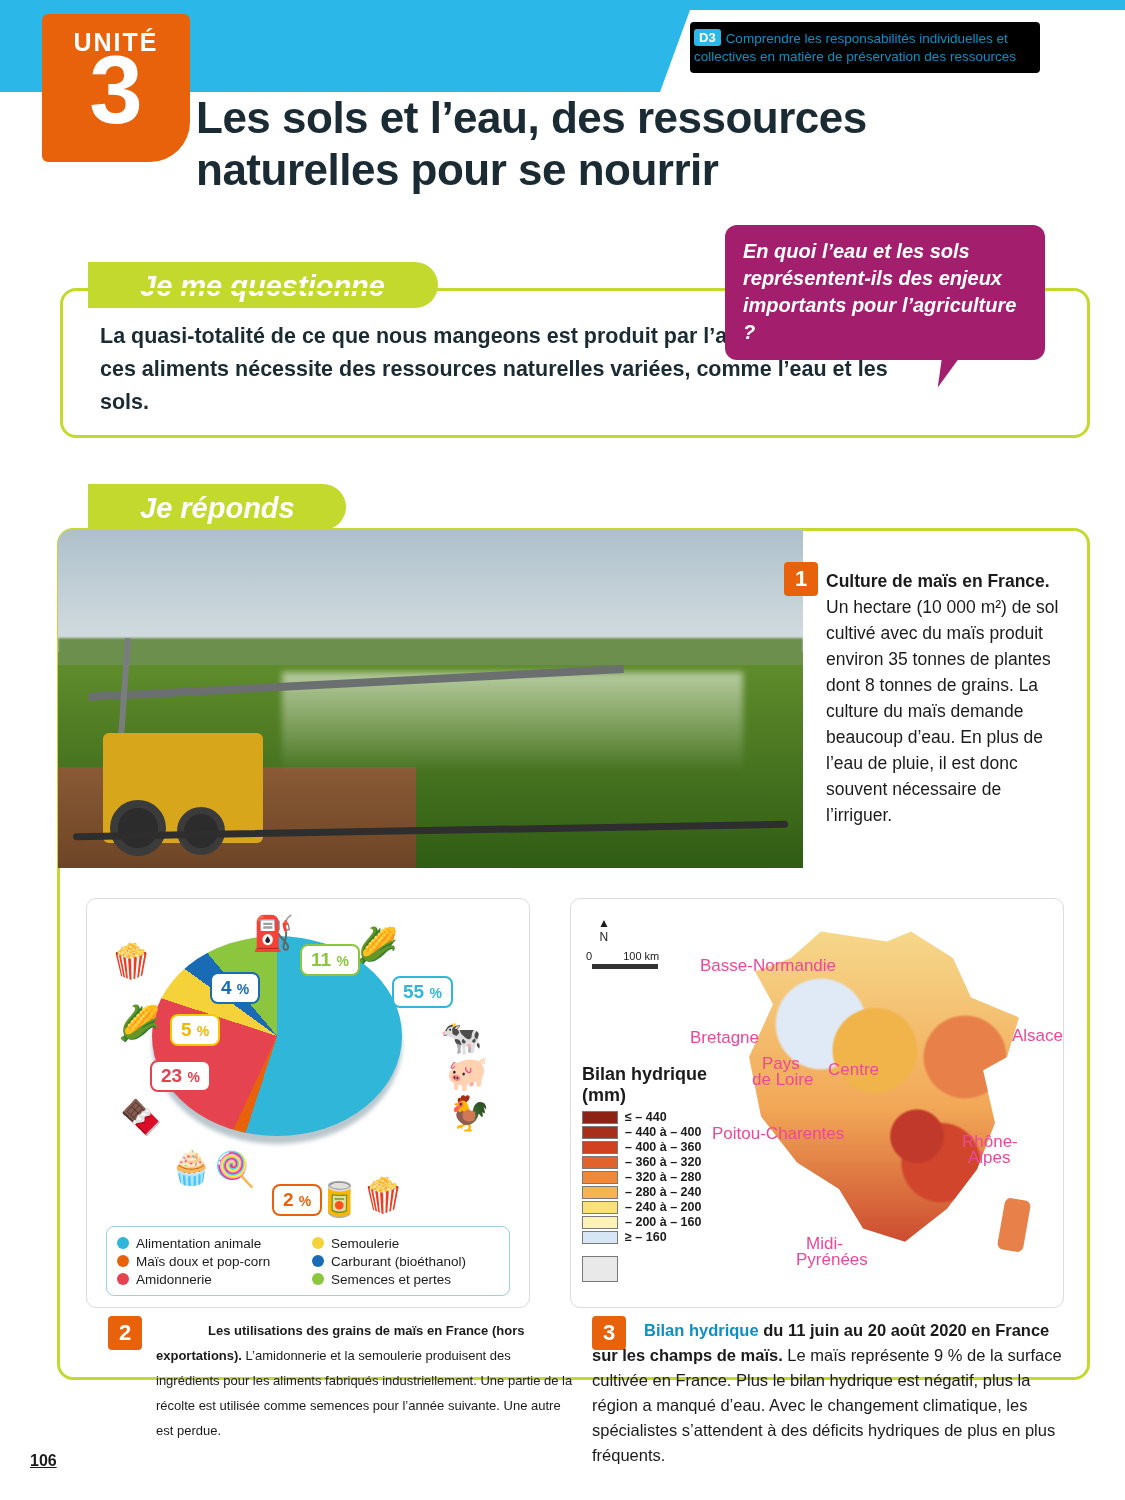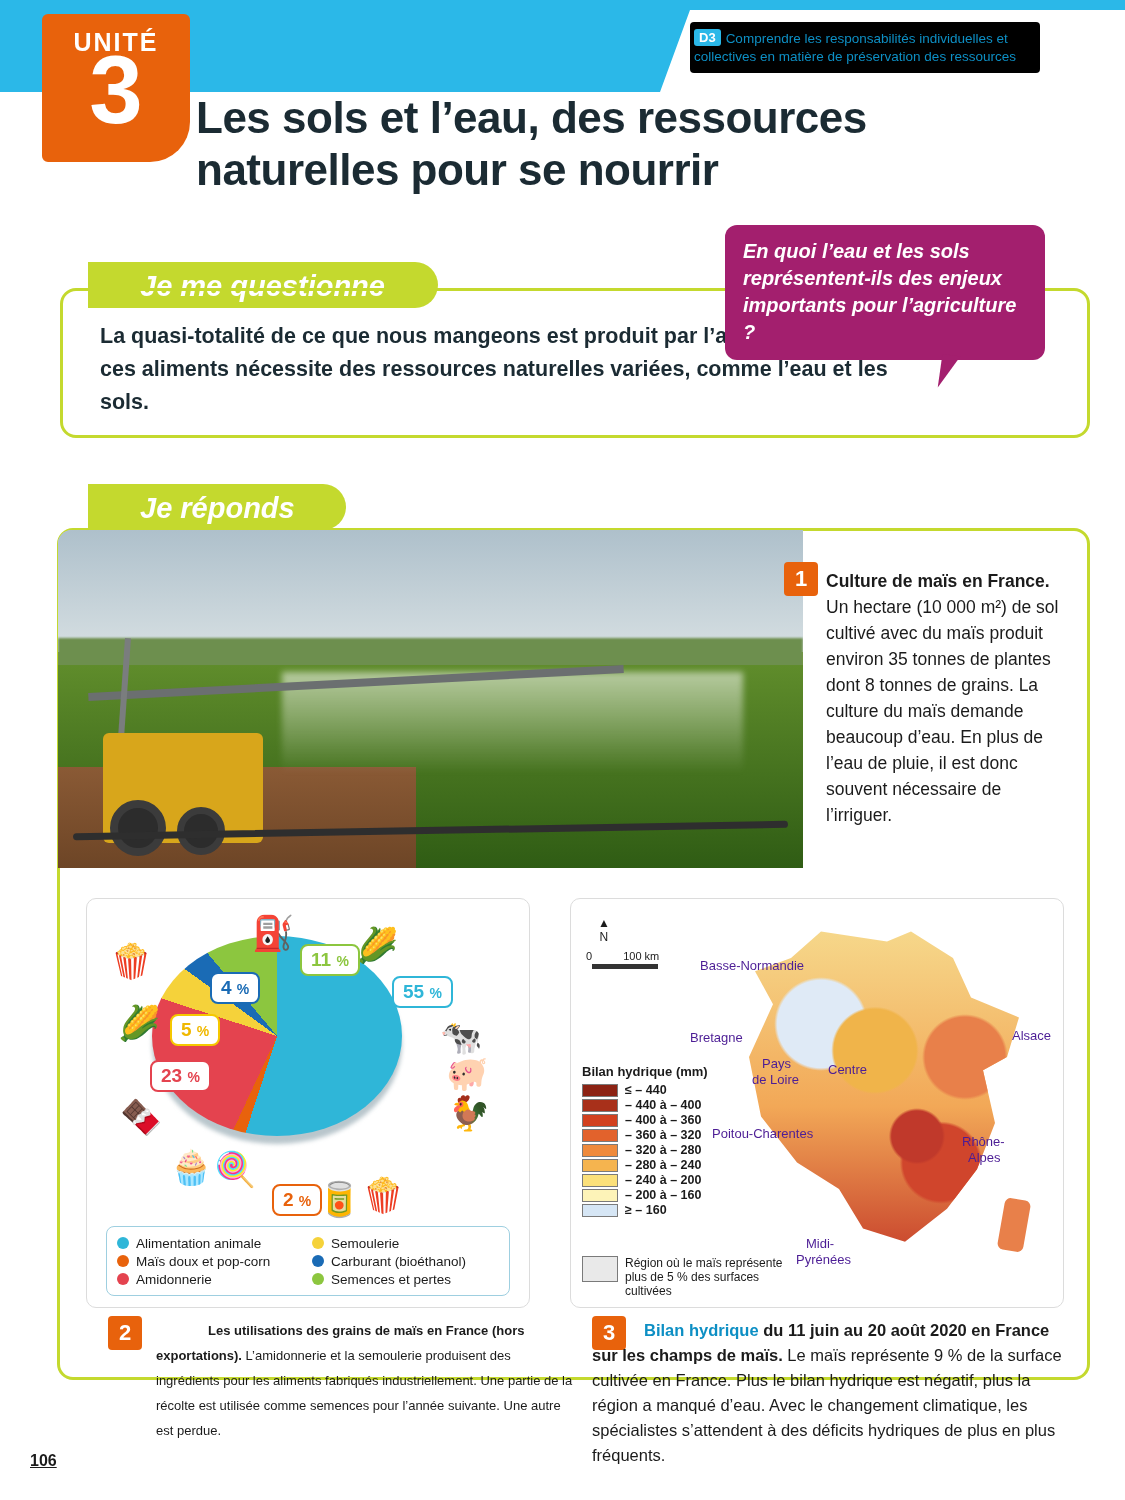--- a/index.html
+++ b/index.html
@@ -197,30 +197,30 @@
       linear-gradient(to bottom, #f6d98c, #f2a857 55%, #c8432c 100%);
     clip-path: polygon(30% 2%, 52% 5%, 60% 2%, 74% 10%, 80% 22%, 96% 28%, 92% 40%,
       84% 44%, 88% 60%, 82% 74%, 72% 86%, 58% 96%, 44% 92%, 36% 80%, 22% 72%,
       10% 58%, 6% 40%, 14% 24%, 8% 14%, 20% 10%);
   }
   .corse{
     position:absolute; left:430px; top:300px; width:26px; height:52px;
     background:#e8804a; border-radius:6px; transform:rotate(10deg);
   }
   .map-label{
-    position:absolute; font-size:13px; color:#4c1d95; font-weight:normal;
+    position:absolute; font-size:17px; color:#ec4899; font-weight:normal;
     line-height:15px;
   }
   .north-arrow{ position:absolute; left:598px; top:916px; font-size:12px; text-align:center; }
   .scale-bar{ position:absolute; left:586px; top:950px; font-size:11px; }
   .scale-line{ display:block; width:66px; height:5px; background:#333; margin:2px 0 0 6px; }
   .legend-map{
     position:absolute; left:582px; top:1064px; width:154px;
   }
-  .legend-map .lm-title{ font-size:13px; font-weight:bold; margin-bottom:4px; }
+  .legend-map .lm-title{ font-size:18px; font-weight:bold; margin-bottom:4px; }
   .lm-row{ display:flex; align-items:center; font-size:12.5px; margin-bottom:1px;font-weight:bold; }
   .lm-sw{ width:36px; height:13px; margin-right:7px; border:1px solid #7a7a7a; flex:none; }
   .lm-note{
     position:absolute; left:582px; top:1256px; width:218px; display:flex; align-items:flex-start;
     font-size:12px; line-height:14px;
   }
   .lm-note .lm-sw{ height:26px; background:#e9e9e9; }
 
   
   .doc2-badge{ position:absolute; left:108px; top:1316px; }
@@ -406,21 +406,20 @@
       <span>– 200 à – 160</span>
     </div>
   <div class="lm-row">
       <span class="lm-sw" style="background:#d6e6f5"></span>
       <span>≥ – 160</span>
     </div>
 </div>
 
 <div class="lm-note">
   <span class="lm-sw"></span>
-  <span>Région où le maïs représente plus de 5 % des surfaces cultivées</span>
 </div>
 
 <span class="num-badge doc2-badge">2</span>
 <div class="doc2-text">
   <b>Les utilisations des grains de maïs en France (hors exportations).</b><span> L’amidonnerie et la semoulerie produisent des ingrédients pour les aliments fabriqués industriellement. Une partie de la récolte est utilisée comme semences pour l’année suivante. Une autre est perdue.</span>
 </div>
 
 <span class="num-badge doc3-badge">3</span>
 <div class="doc3-text">
   <b class="hl-blue">Bilan hydrique</b><b> du 11 juin au 20 août 2020 en France sur les champs de maïs.</b><span> Le maïs représente 9 % de la surface cultivée en France. Plus le bilan hydrique est négatif, plus la région a manqué d’eau. Avec le changement climatique, les spécialistes s’attendent à des déficits hydriques de plus en plus fréquents.</span>

